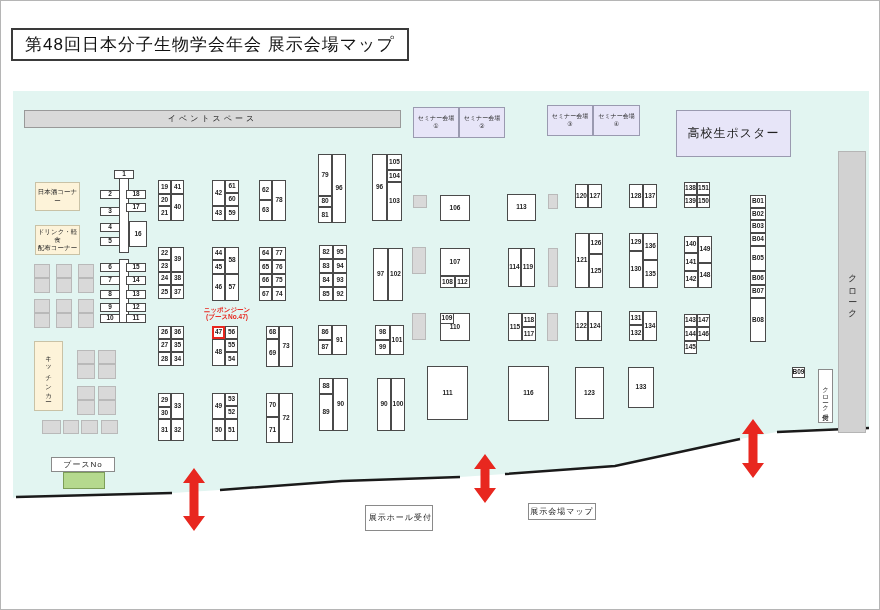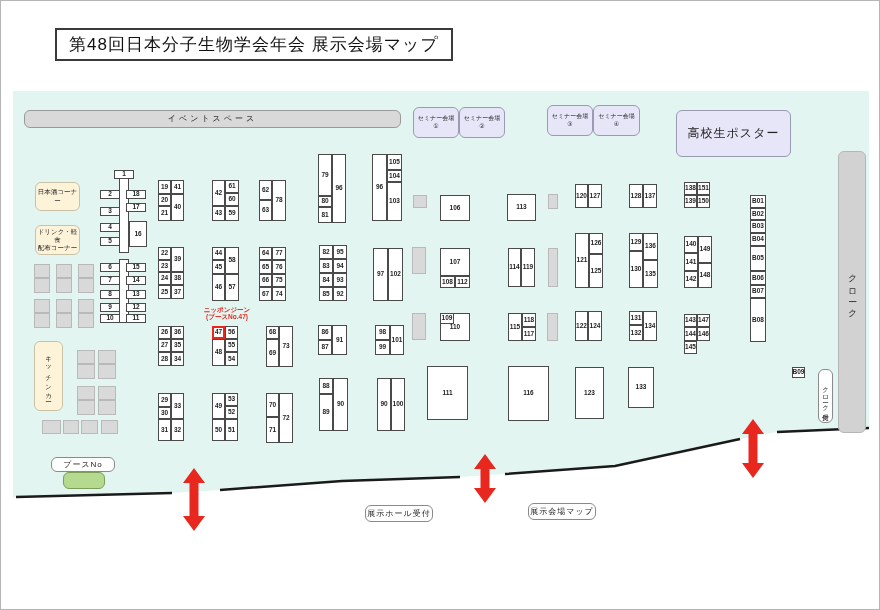--- a/index.html
+++ b/index.html
@@ -1,29 +1,29 @@
 <!DOCTYPE html>
 <html><head>
 <meta charset="utf-8">
 <style>
   html,body{margin:0;padding:0;background:#fff;}
   #page{position:relative;width:878px;height:608px;background:#fff;border:1px solid #b5b5b5;
         font-family:"Liberation Sans","DejaVu Sans",sans-serif;overflow:hidden;}
   #title-box{position:absolute;left:10px;top:27px;background:#fff;border:2px solid #3a3a3a;
-        padding:3px 12px;font-size:17px;color:#111;letter-spacing:1px;white-space:nowrap;margin-left:44px;}
+        padding:3px 12px;font-size:17px;color:#111;letter-spacing:1px;white-space:nowrap;}
   #bg-svg,#fg-svg{position:absolute;left:0;top:0;pointer-events:none;}
   #map-layer{position:absolute;left:0;top:0;width:100%;height:100%;}
   .booth{position:absolute;background:#fff;border:1px solid #4a4a4a;box-sizing:border-box;
         display:flex;align-items:center;justify-content:center;
         font-size:6.5px;font-weight:bold;color:#222;line-height:1;}
   .booth.hl{border:2px solid #e8271f;}
   .spine{position:absolute;background:#fff;border:1px solid #4a4a4a;box-sizing:border-box;}
   .gray-box{position:absolute;background:#d9d9d9;border:1px solid #b9b9b9;box-sizing:border-box;}
   .area{position:absolute;box-sizing:border-box;display:flex;flex-direction:column;
-        align-items:center;justify-content:center;text-align:center;color:#222;line-height:1.25;border-radius:6px;}
+        align-items:center;justify-content:center;text-align:center;color:#222;line-height:1.25;}
   .area.bar-gray{background:#d9d9d9;border:1px solid #999;font-size:8px;letter-spacing:3px;}
   .area.lavender{background:#e7e5f8;border:1px solid #9a9ab0;font-size:6px;}
   .area.lavender-lg{background:#e7e5f8;border:1px solid #9a9ab0;font-size:12px;letter-spacing:1px;}
   .area.cream{background:#fdf3d9;border:1px solid #c9c2a6;font-size:6.5px;}
   .area.cream-v{background:#fdf3d9;border:1px solid #c9c2a6;font-size:6.5px;writing-mode:vertical-rl;letter-spacing:2px;}
   .area.green-box{background:#b5d98e;border:1px solid #7d9e58;}
   .area.white-label{background:#fff;border:1px solid #8a8a8a;font-size:8px;letter-spacing:1px;}
   .area.gray-v{background:#d2d2d2;border:1px solid #b5b5b5;font-size:9px;writing-mode:vertical-rl;letter-spacing:5px;color:#333;}
   .area.white-v{background:#fff;border:1px solid #8a8a8a;font-size:6.5px;writing-mode:vertical-rl;letter-spacing:1px;}
   .area.hl-label{color:#e8271f;font-size:6.5px;font-weight:bold;line-height:1.15;white-space:nowrap;}
@@ -270,21 +270,21 @@
       <div class="area white-label" style="left: 50px; top: 456px; width: 64px; height: 15px;">
         <div>ブースNo</div>
       </div>
       <div class="area green-box" style="left: 62px; top: 471px; width: 42px; height: 17px;"></div>
       <div class="area gray-v" style="left: 837px; top: 150px; width: 28px; height: 282px;">
         <div>クローク</div>
       </div>
       <div class="area white-v" style="left: 817px; top: 368px; width: 15px; height: 54px;">
         <div>クローク受付</div>
       </div>
-      <div class="area white-label" style="left: 364px; top: 504px; width: 68px; height: 17px;">
+      <div class="area white-label" style="left: 364px; top: 504px; width: 68px; height: 26px; align-items: flex-end;">
         <div>展示ホール受付</div>
       </div>
       <div class="area white-label" style="left: 527px; top: 502px; width: 68px; height: 17px;">
         <div>展示会場マップ</div>
       </div>
       <div class="area hl-label" style="left: 193px; top: 304px; width: 66px; height: 16px;">
         <div>ニッポンジーン</div>
         <div>(ブースNo.47)</div>
       </div>
     </div>

